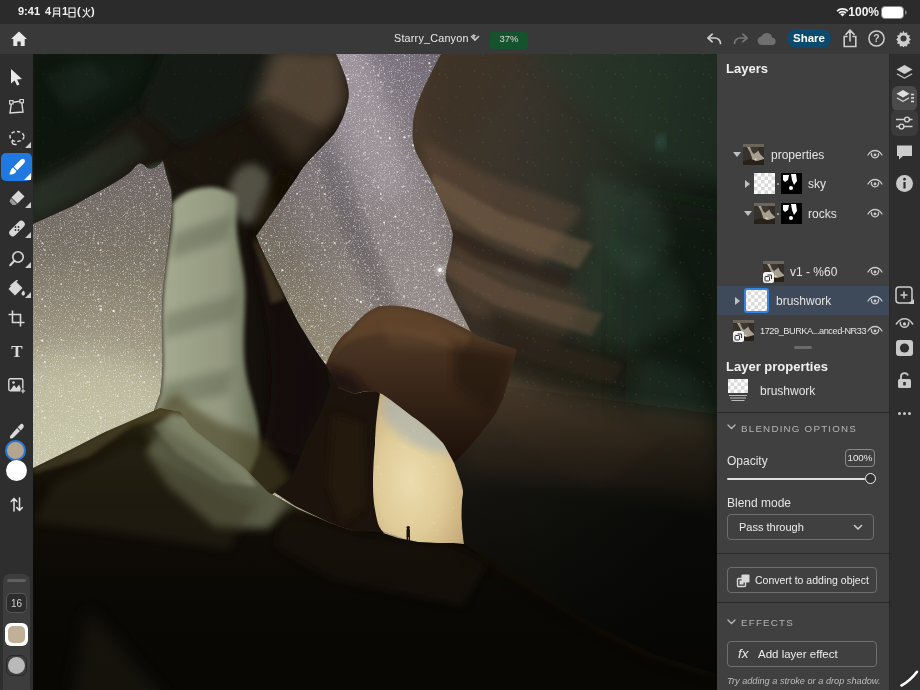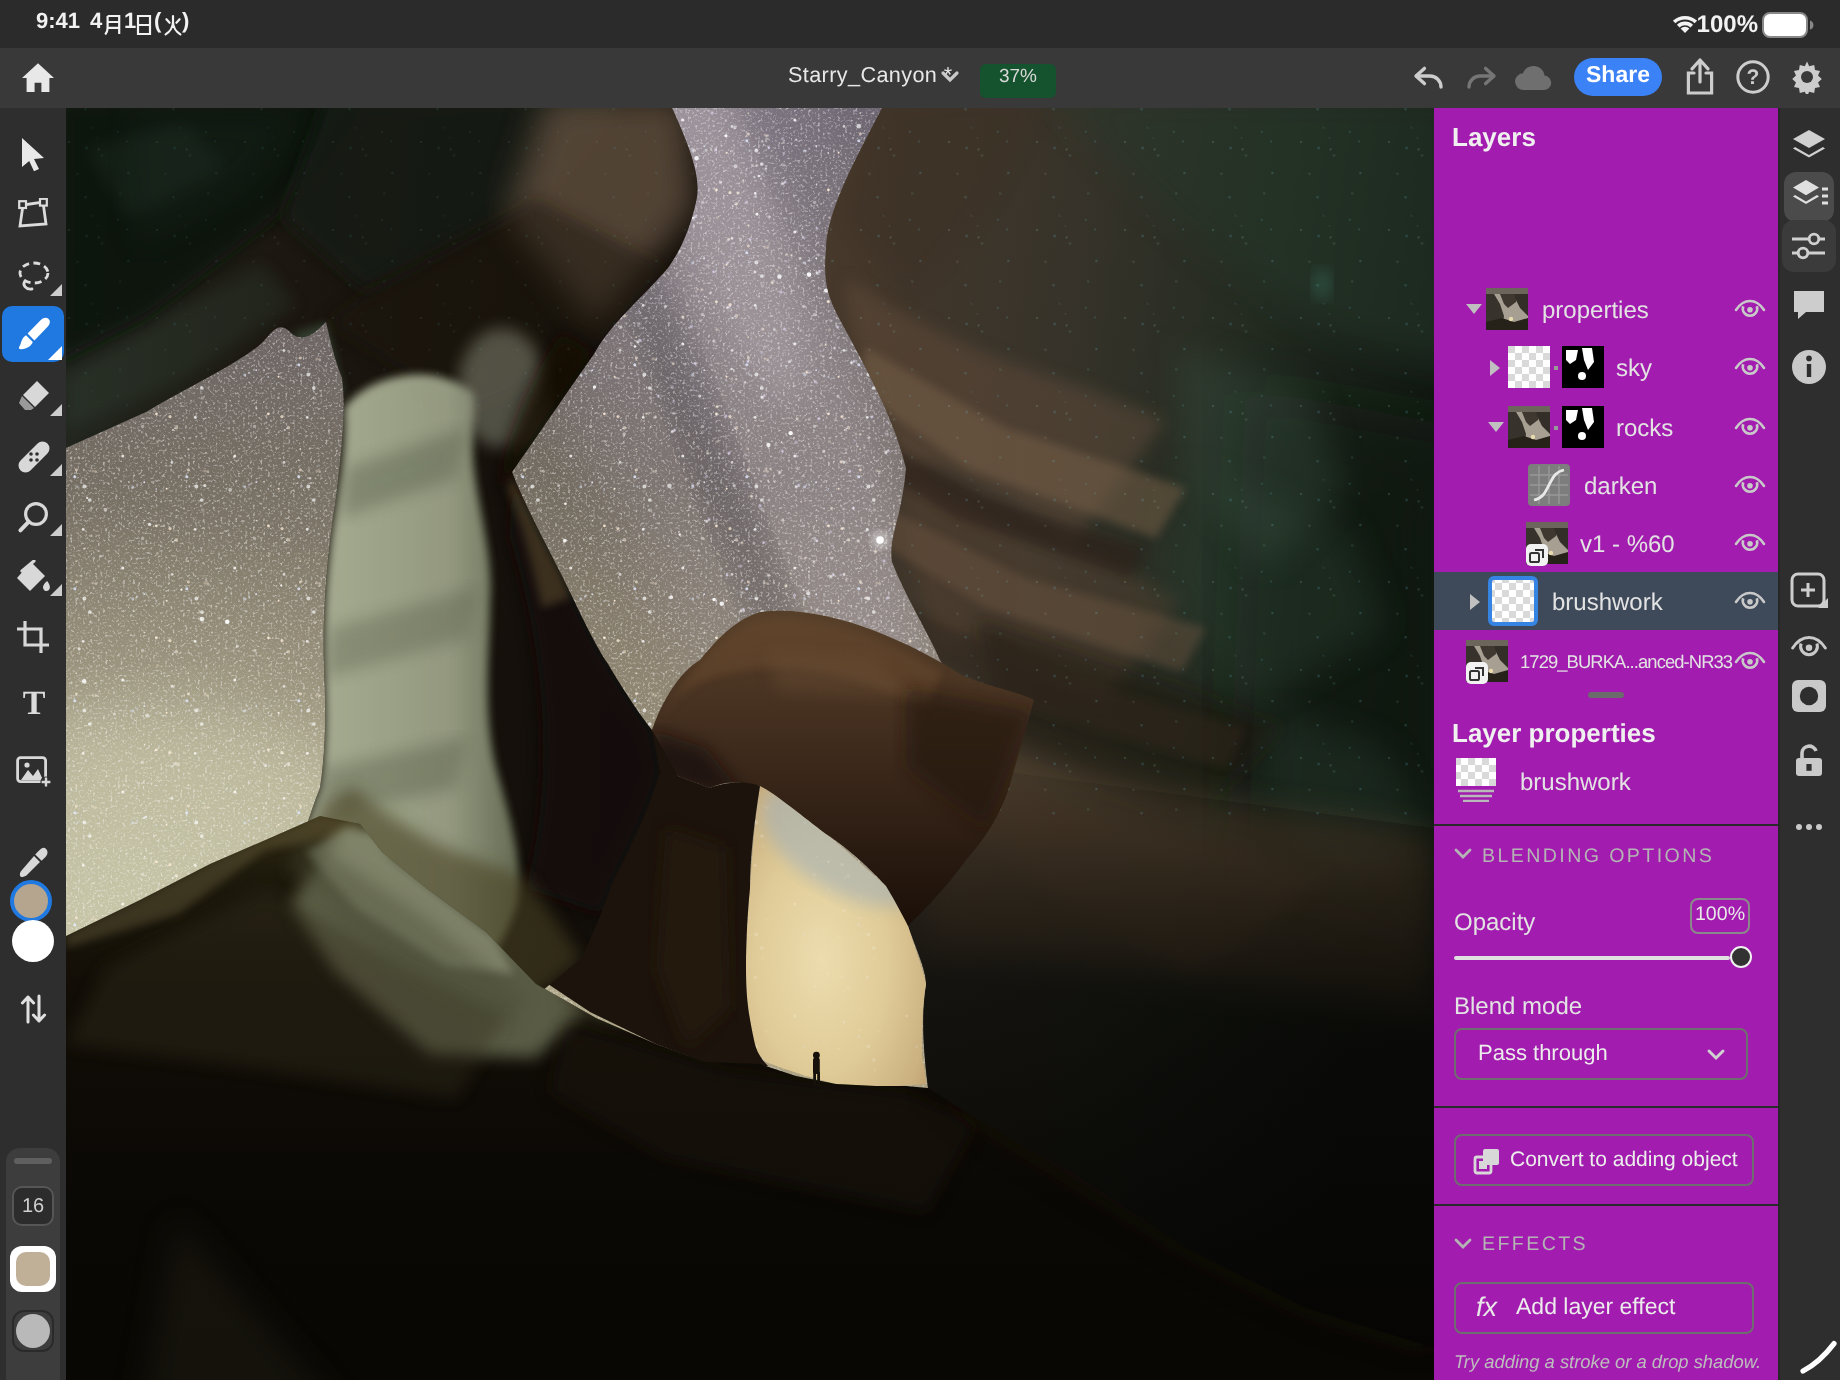--- a/index.html
+++ b/index.html
@@ -4,25 +4,25 @@
 <style>
   * { margin:0; padding:0; box-sizing:border-box; }
   html,body { width:920px; height:690px; overflow:hidden; background:#000; }
   body { font-family:"Liberation Sans", sans-serif; position:relative; }
   .abs { position:absolute; }
   #statusbar { left:0; top:0; width:920px; height:24px; background:#2b2b2b; color:#f2f2f2; }
   #statusbar .time { position:absolute; top:5px; font-size:11px; font-weight:700; letter-spacing:0; }
   #topbar { left:0; top:24px; width:920px; height:30px; background:#393939; }
   #title { position:absolute; left:394px; top:32px; font-size:10.8px; letter-spacing:.2px; color:#e8e8e8; white-space:nowrap; }
   #zoombadge { position:absolute; left:490px; top:32px; width:38px; height:17px; background:#14532d; border-radius:3px; color:#d8d8d8; font-size:9.5px; text-align:center; line-height:13px; }
-  #sharebtn { position:absolute; left:787px; top:29px; width:44px; height:19px; background:#3b82f6; border-radius:10px; color:#fff; font-size:11.5px; font-weight:700; text-align:center; line-height:19px; }
+  #sharebtn { position:absolute; left:787px; top:29px; width:44px; height:19px; background:#0c4a6e; border-radius:10px; color:#fff; font-size:11.5px; font-weight:700; text-align:center; line-height:19px; }
   #toolbar { left:0; top:54px; width:33px; height:636px; background:#2e2e2e; }
   #toolsub { position:absolute; left:3px; top:520px; width:27px; height:134px; background:#3d3d3d; border-radius:7px; }
   #canvas { left:33px; top:54px; width:684px; height:636px; }
-  #layers { left:717px; top:54px; width:172px; height:636px; background:#a21caf; }
+  #layers { left:717px; top:54px; width:172px; height:636px; background:#404040; }
   #rightstrip { left:889px; top:54px; width:31px; height:636px; background:#2e2e2e; border-left:1px solid #272727; }
   .ltext { color:#e3e3e3; font-size:12px; white-space:nowrap; }
   .row { position:absolute; left:0; width:172px; height:29px; }
   .rowsel { background:#3e4a5a; }
   .tri { position:absolute; width:0; height:0; }
   .tri.r { border-left:5px solid #c0c0c0; border-top:4px solid transparent; border-bottom:4px solid transparent; }
   .tri.d { border-top:5px solid #c0c0c0; border-left:4px solid transparent; border-right:4px solid transparent; }
   .sechdr { color:#b4b4b4; font-size:9.8px; letter-spacing:1.2px; }
   .btn { position:absolute; left:10px; width:151px; height:26px; border:1px solid #6e6e6e; border-radius:4px; color:#ececec; font-size:12.5px; white-space:nowrap; }
   .divider { position:absolute; left:0; width:172px; height:1px; background:#2a2a2a; }
@@ -591,31 +591,20 @@
     <div style="position:absolute;left:60px;top:14px;width:2px;height:2px;background:#999"></div>
     <svg class="abs" style="left:64px;top:4px" width="21" height="21">
         <use href="#maskthumb"></use>
       </svg>
     <div class="ltext" style="position:absolute;left:91px;top:8px">rocks</div>
     <svg class="abs" style="left:150px;top:9px" width="16" height="12">
         <use href="#eye"></use>
       </svg>
   </div>
 
-  <div class="row" style="top:174px">
-    <svg class="abs" style="left:47px;top:4px" width="21" height="21">
-      <rect width="21" height="21" rx="2" fill="#7d7d7d"></rect>
-      <path d="M5.5 1 V20 M10.5 1 V20 M15.5 1 V20 M1 5.5 H20 M1 10.5 H20 M1 15.5 H20" stroke="#989898" stroke-width="0.7"></path>
-      <path d="M3 18 C8 17 9 13 10.5 10.5 C12 8 13 4 18 3" stroke="#e8e8e8" stroke-width="1.4" fill="none"></path>
-    </svg>
-    <div class="ltext" style="position:absolute;left:75px;top:8px">darken</div>
-    <svg class="abs" style="left:150px;top:9px" width="16" height="12">
-        <use href="#eye"></use>
-      </svg>
-  </div>
 
   <div class="row" style="top:203px">
     <svg class="abs" style="left:46px;top:4px" width="22" height="22">
         <use href="#minithumb"></use>
         <use href="#sobadge" y="11"></use>
       </svg>
     <div class="ltext" style="position:absolute;left:73px;top:8px">v1 - %60</div>
     <svg class="abs" style="left:150px;top:9px" width="16" height="12">
         <use href="#eye"></use>
       </svg>

